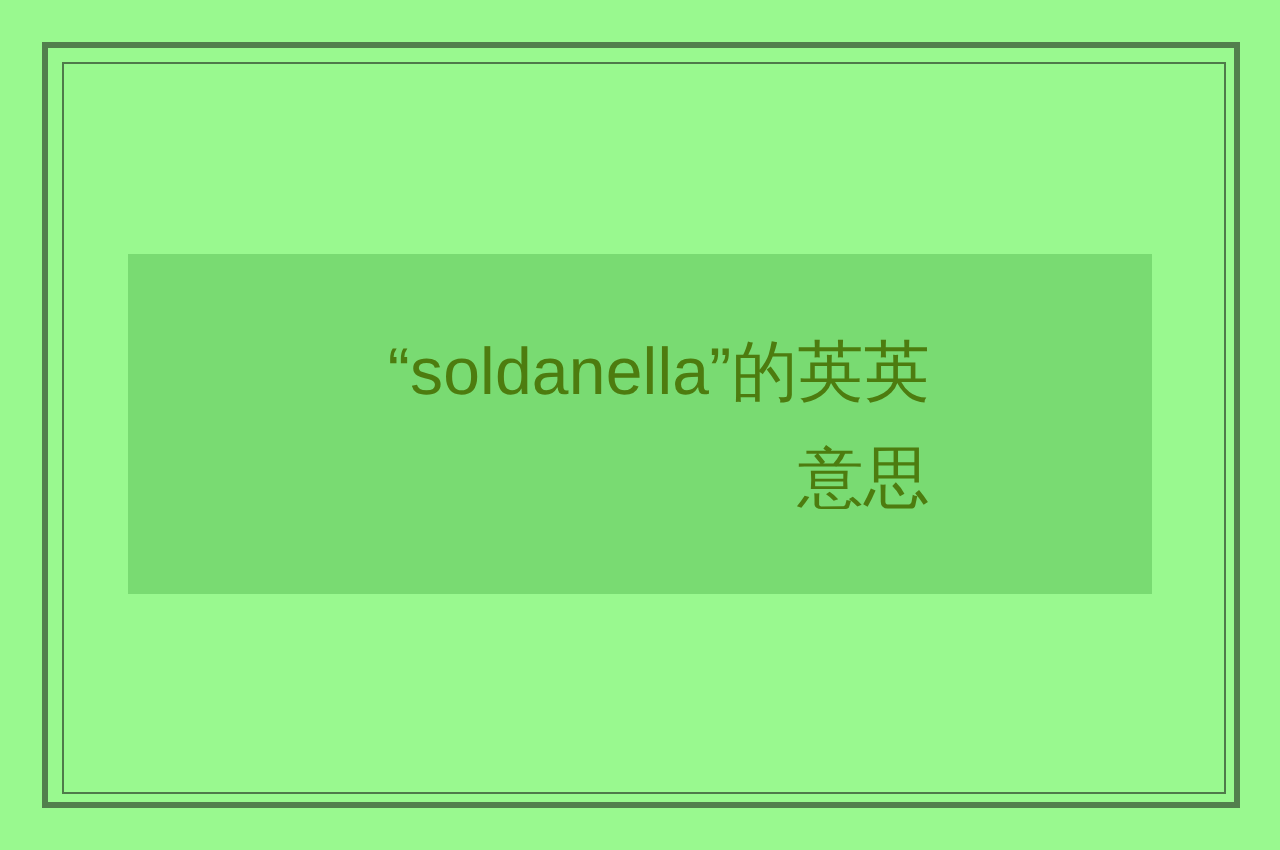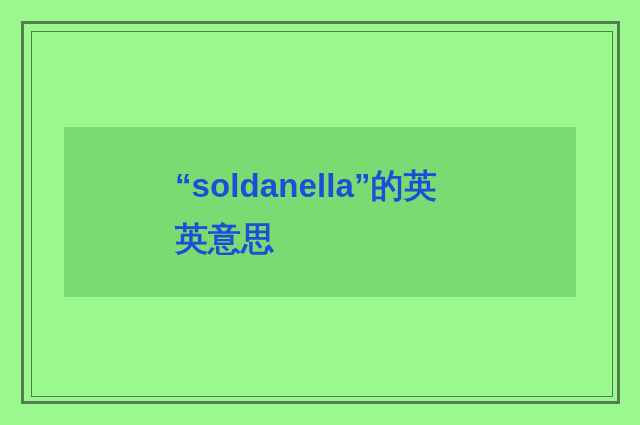--- a/index.html
+++ b/index.html
@@ -54,24 +54,24 @@
     background: rgba(60, 160, 60, 0.34);
     display: flex;
     align-items: center;
     justify-content: center;
     box-sizing: border-box;
   }
 
   #caption-text {
     width: 290px;
     margin: 0;
-    text-align: left;
-    color: #1d4ed8;
+    text-align: right;
+    color: #4d7c0f;
     font-size: 33px;
-    font-weight: bold;
+    font-weight: normal;
     line-height: 1.62;
     letter-spacing: 0.1px;
     word-break: break-all;
     text-rendering: optimizeLegibility;
   }
 </style>
 </head>
 <body>
 
 <div id="canvas">

